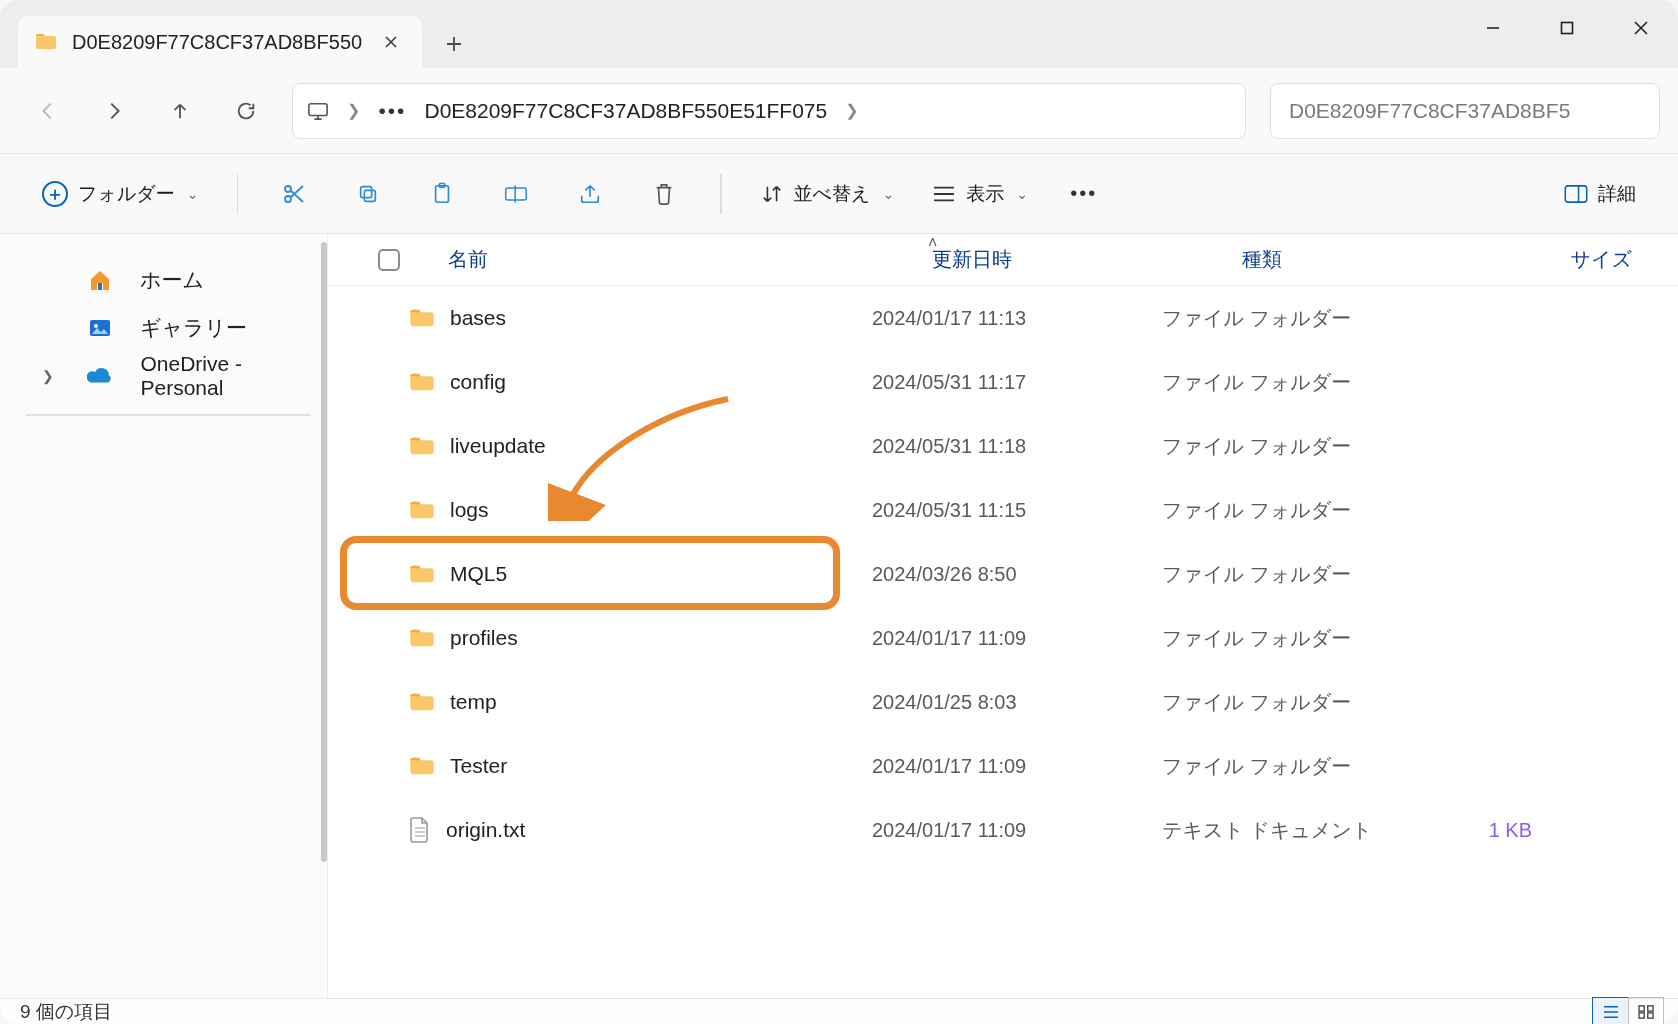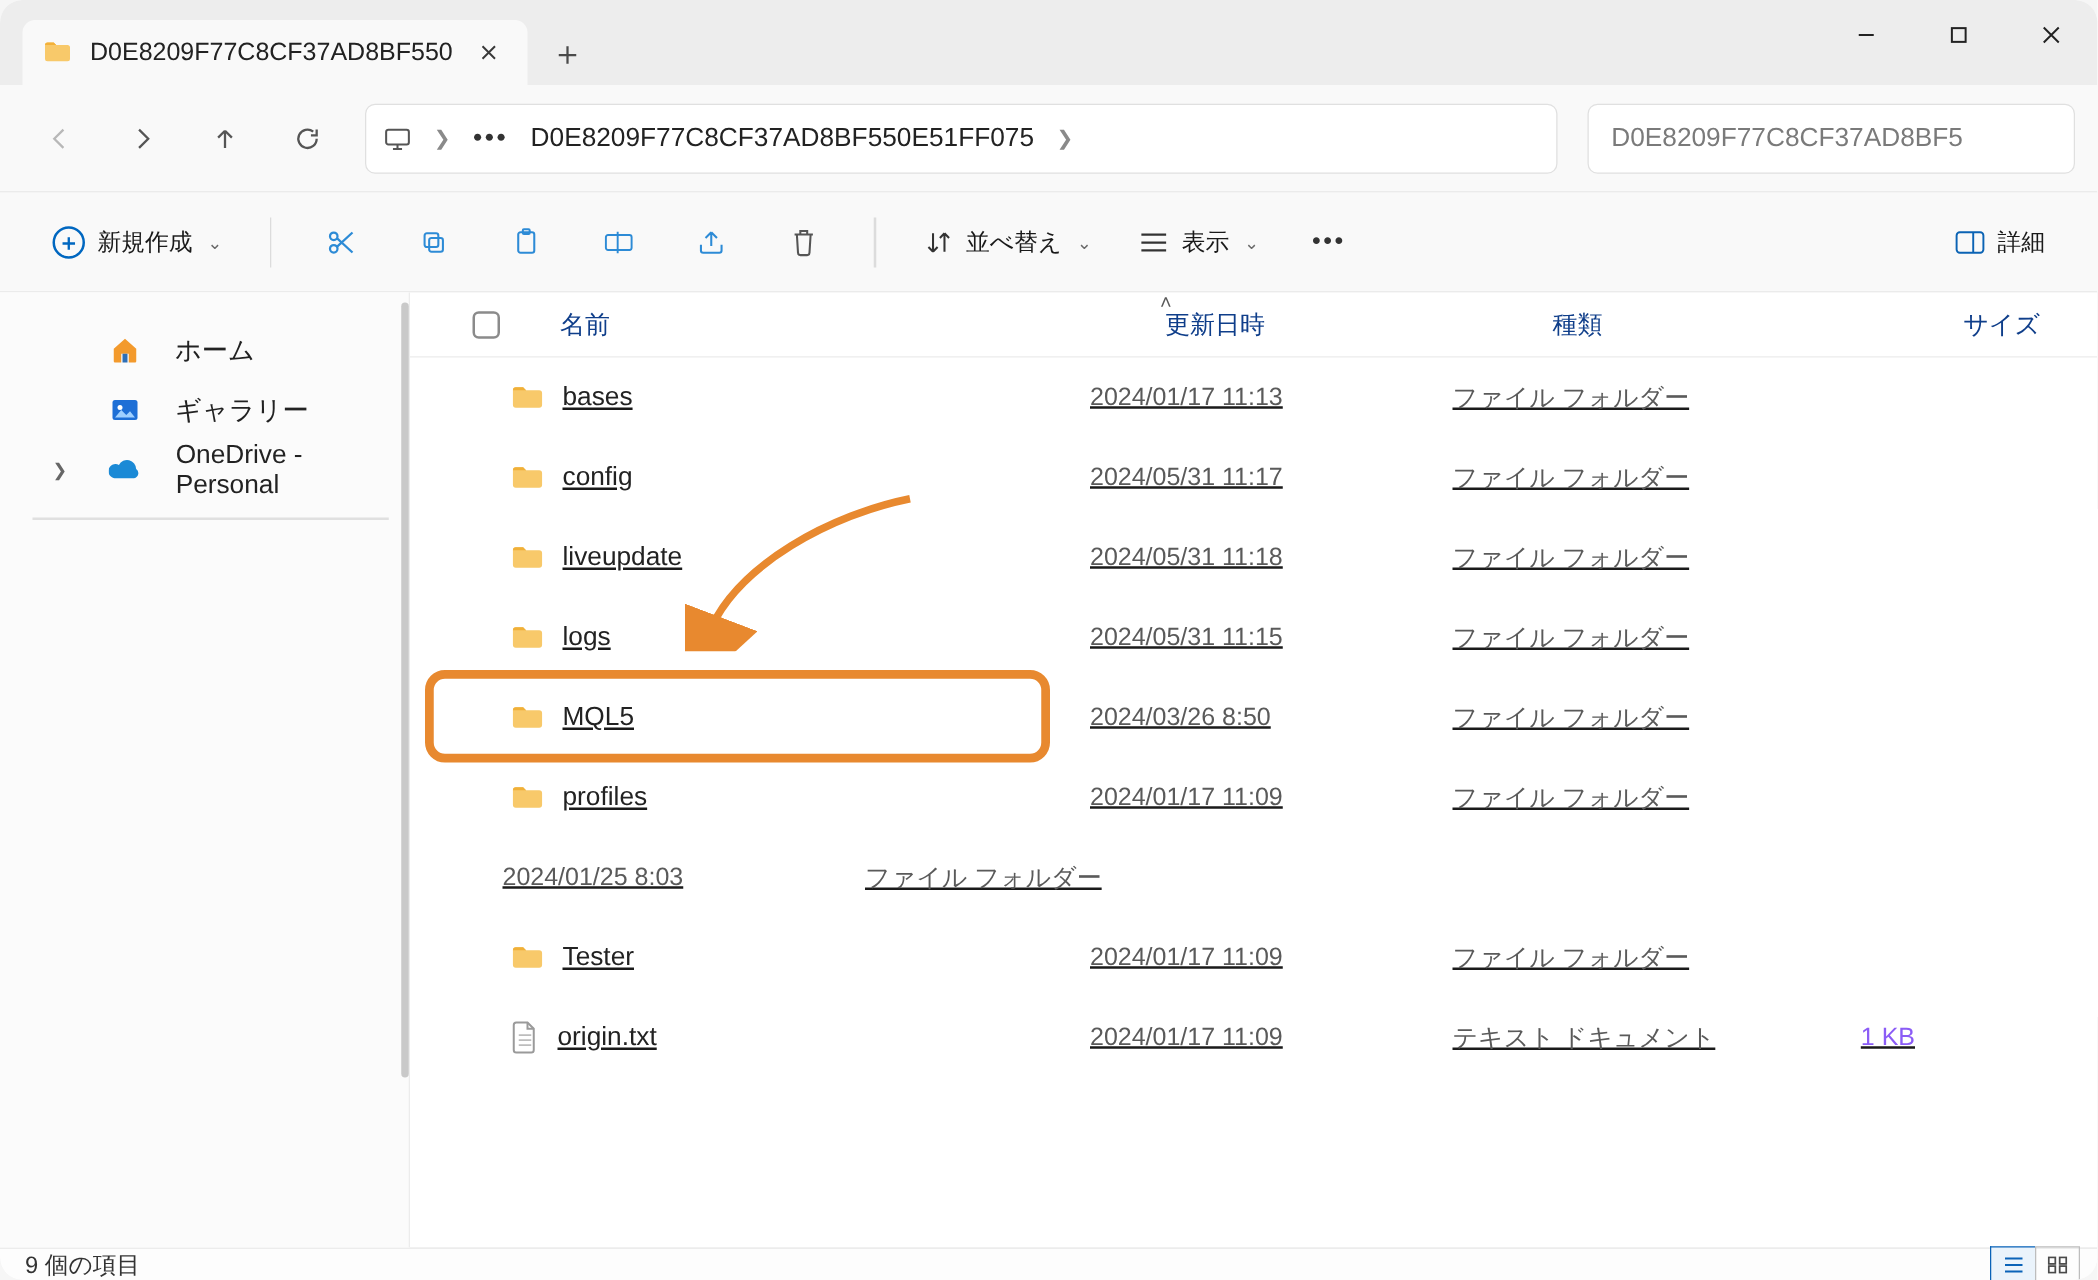--- a/index.html
+++ b/index.html
@@ -169,21 +169,21 @@
   .col-date { flex: 0 0 290px; }
   .col-type { flex: 0 0 240px; }
   .col-size { flex: 0 0 160px; text-align:right; justify-content:flex-end; padding-right:30px;}
   .sort-caret {
     position:absolute; left: 600px; top: 0px;
     color:#5a5a5a; font-size:16px;
   }
   .checkbox-empty {
     width:22px; height:22px; border:2px solid #8b8b8b; border-radius:5px;
   }
-  .rows { flex:1; overflow:hidden; position: relative; text-decoration: underline; }
+  .rows { flex:1; overflow:hidden; position: relative; }
   .row {
     height: 64px; display:flex; align-items:center;
     padding-left: 30px;
     font-size: 21px; color:#222;
     position: relative;
   }
   .row .c-icon { width:44px; display:flex; align-items:center; }
   .row .c-name { flex:0 0 470px; display:flex; align-items:center; gap:14px; padding-left:6px;}
   .row .c-date { flex:0 0 290px; color:#5a5a5a; font-size:20px;}
   .row .c-type { flex:0 0 240px; color:#5a5a5a; font-size:20px;}
@@ -301,21 +301,21 @@
     </div>
 
     <div class="searchbox">
       <span>D0E8209F77C8CF37AD8BF5</span>
     </div>
   </div>
 
   <div class="toolbar">
     <div class="tb-button">
       <span class="new-circle">＋</span>
-      <span>新規作成</span>
+      <span>フォルダー</span>
       <span class="chev">⌄</span>
     </div>
     <div class="tb-divider"></div>
     <div class="tb-button icon-only">
         <span class="tb-icon">
           <svg width="24" height="24" viewBox="0 0 24 24">
             <circle cx="6" cy="7" r="3" fill="none" stroke="#2d8bd6" stroke-width="1.8"></circle>
             <circle cx="6" cy="17" r="3" fill="none" stroke="#2d8bd6" stroke-width="1.8"></circle>
             <path stroke="#2d8bd6" stroke-width="1.8" d="M8.5 8.5L21 20M8.5 15.5L21 4"></path>
           </svg>
@@ -543,20 +543,29 @@
                 </svg>
               </span>
               <span>profiles</span>
             </span>
             <span class="c-date">2024/01/17 11:09</span>
             <span class="c-type">ファイル フォルダー</span>
             <span class="c-size"></span>
           </div>
           <div class="row">
             <span class="c-icon"></span>
+            <span class="c-name">
+              <span>
+                <svg class="folder-svg" viewBox="0 0 24 24">
+                  <path fill="#f8c96a" d="M2 7a2 2 0 0 1 2-2h5l2 2h9a2 2 0 0 1 2 2v8a2 2 0 0 1-2 2H4a2 2 0 0 1-2-2z"></path>
+                  <path fill="#f0b038" d="M2 7a2 2 0 0 1 2-2h5l2 2H2z"></path>
+                </svg>
+              </span>
+              <span>temp</span>
+            </span>
             <span class="c-date">2024/01/25 8:03</span>
             <span class="c-type">ファイル フォルダー</span>
             <span class="c-size"></span>
           </div>
           <div class="row">
             <span class="c-icon"></span>
             <span class="c-name">
               <span>
                 <svg class="folder-svg" viewBox="0 0 24 24">
                   <path fill="#f8c96a" d="M2 7a2 2 0 0 1 2-2h5l2 2h9a2 2 0 0 1 2 2v8a2 2 0 0 1-2 2H4a2 2 0 0 1-2-2z"></path>

